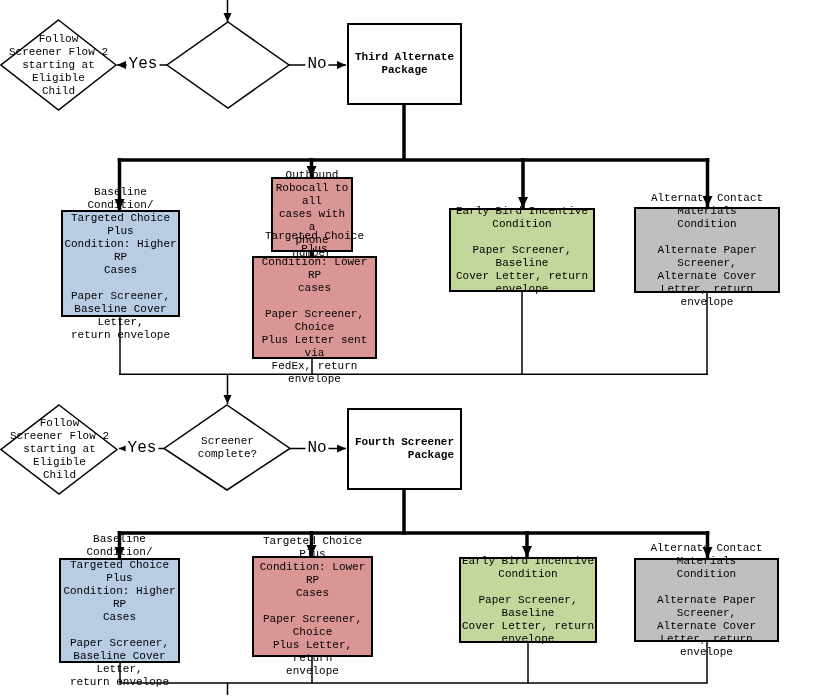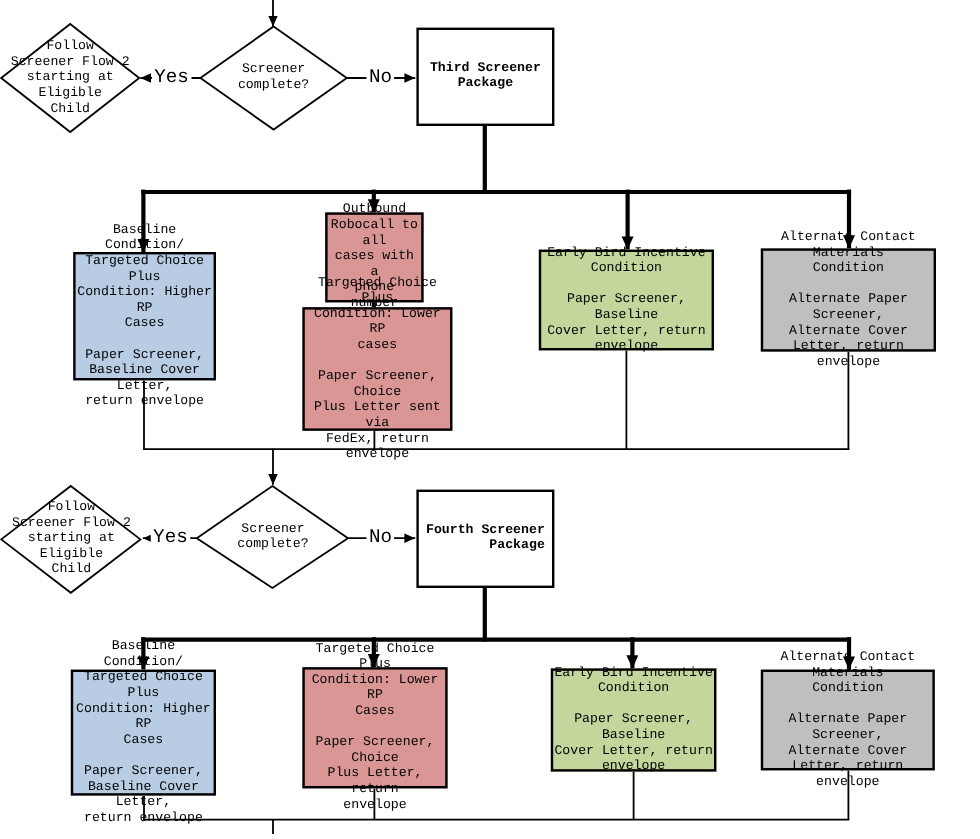--- a/index.html
+++ b/index.html
@@ -114,27 +114,25 @@
     <line class="thin" x1="528" y1="643" x2="528" y2="683"></line>
     <line class="thin" x1="707" y1="642" x2="707" y2="683"></line>
     <line class="thin" x1="119.25" y1="683" x2="707.75" y2="683"></line>
     <line class="thin" x1="227.5" y1="683" x2="227.5" y2="695"></line>
   </svg>
 
   <div class="diamond-text" style="left:8px; top:30px; width:101px; height:70px;">Follow
 Screener Flow 2
 starting at Eligible
 Child</div>
-  <div class="diamond-text" style="left:178px; top:39px; width:100px; height:52px;">Screener
-complete?</div>
 
   <span class="edge-label" style="left:143px; top:64px;">Yes</span>
   <span class="edge-label" style="left:317px; top:64px;">No</span>
 
-  <div class="node pkg" style="left:347px; top:23px; width:115px; height:82px;">Third Screener
+  <div class="node pkg" style="left:347px; top:23px; width:115px; height:82px;">Third Alternate
 Package</div>
 
   <div class="node branch" style="left: 61px; top: 210px; width: 119px; height: 107px; background-color: rgb(184, 204, 228);">Baseline Condition/
 Targeted Choice Plus
 Condition: Higher RP
 Cases
 
 Paper Screener,
 Baseline Cover Letter,
 return envelope</div>

